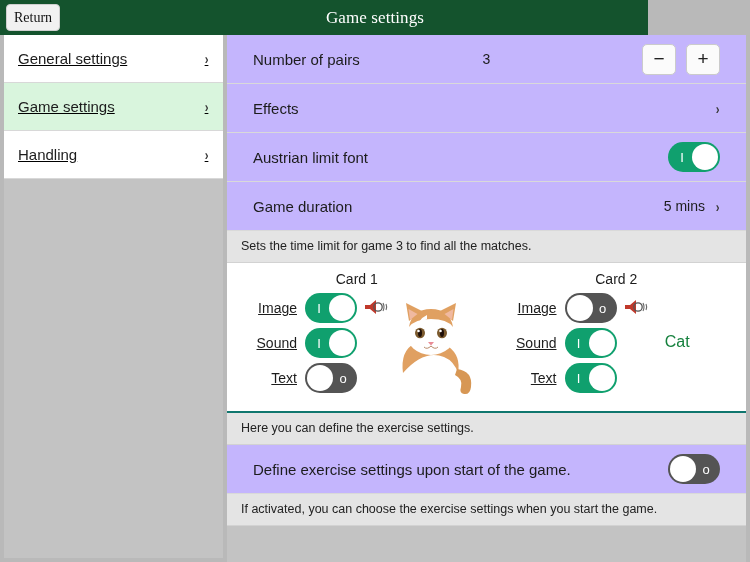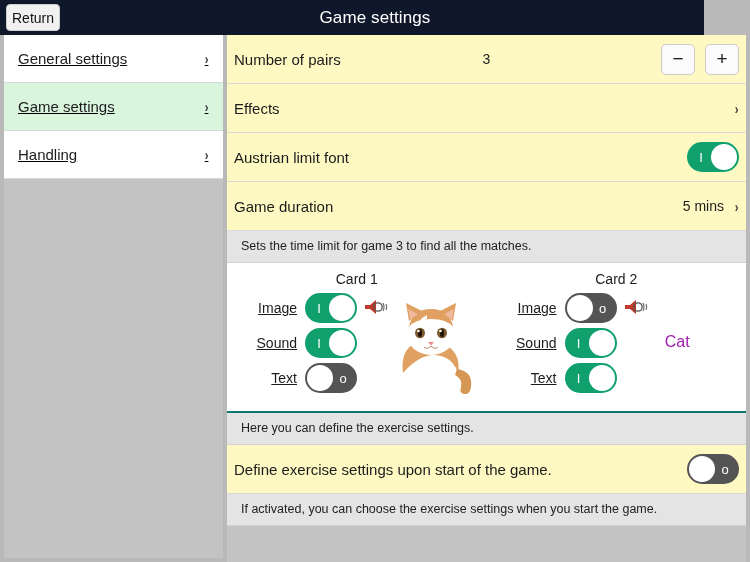--- a/index.html
+++ b/index.html
@@ -11,22 +11,23 @@
   }
   #app {
     position: relative;
     width: 750px; height: 562px;
     background: #b9b9b9;
   }
 
   
   .header {
     position: absolute; left: 0; top: 0;
-    width: 704px; height: 35px;
-    background: #0f172a;
+    width: 648px; height: 35px;
+    background: #14532d;
+    font-family: Liberation Serif, serif;
   }
   .return-btn {
     position: absolute; left: 6px; top: 4px;
     width: 54px; height: 27px;
     background: #f1f1f1;
     border: 1px solid #cfcfcf;
     border-radius: 4px;
     color: #111;
     font-size: 14px;
     display: flex; align-items: center; justify-content: center;
@@ -76,24 +77,24 @@
 
   
   .panel {
     position: absolute; left: 227px; top: 35px;
     width: 519px; height: 523px;
     background: #c3c3c3;
   }
   .row {
     position: relative;
     height: 49px;
-    background: #fef9c3;
+    background: #c4b5fd;
     border-bottom: 1px solid #d9d9d9;
     display: flex; align-items: center;
-    padding: 0 7px;
+    padding: 0 26px;
     box-sizing: border-box;
   }
   .row-label {
     font-size: 15px;
     color: #1c1c1c;
     flex: 1;
   }
   .row-value {
     font-size: 14px;
     color: #1c1c1c;
@@ -215,21 +216,21 @@
   .cat-img {
     position: absolute;
     left: 26px; top: 2px;
     width: 96px; height: 104px;
   }
   .cat-word {
     position: absolute;
     left: 0; right: 8px; top: 40px;
     text-align: center;
     font-size: 16px;
-    color: #a21caf;
+    color: #15803d;
   }
   .panel-filler {
     background: #c3c3c3;
     height: 44px;
   }
 </style>
 </head>
 <body>
 
 <div id="app">

